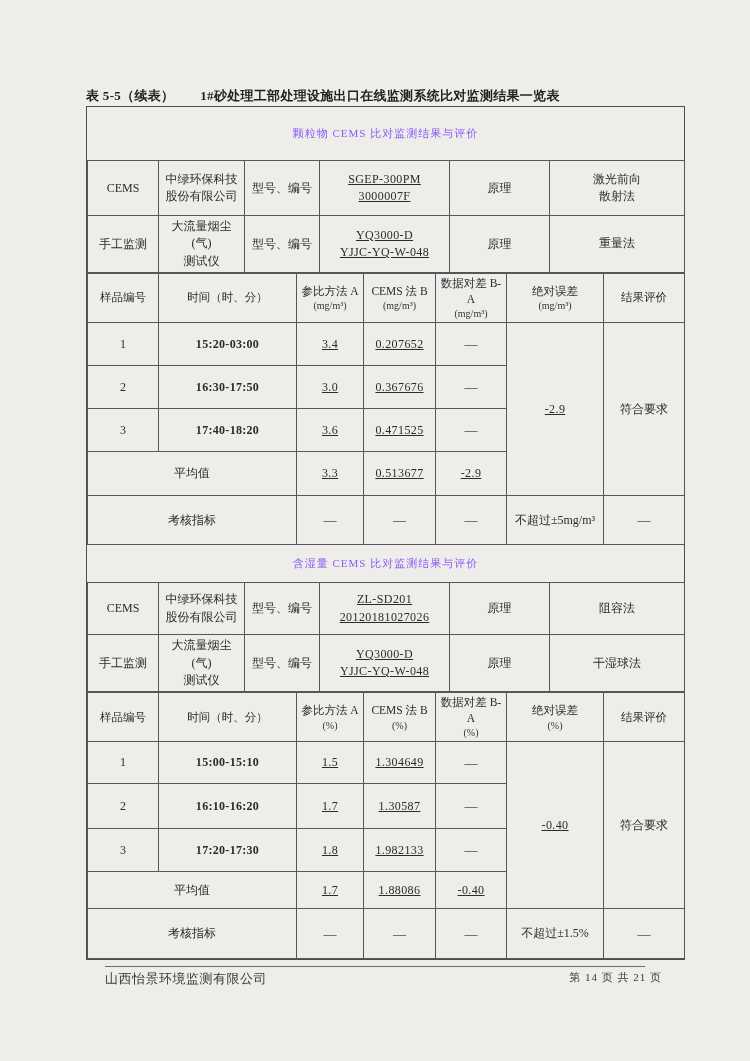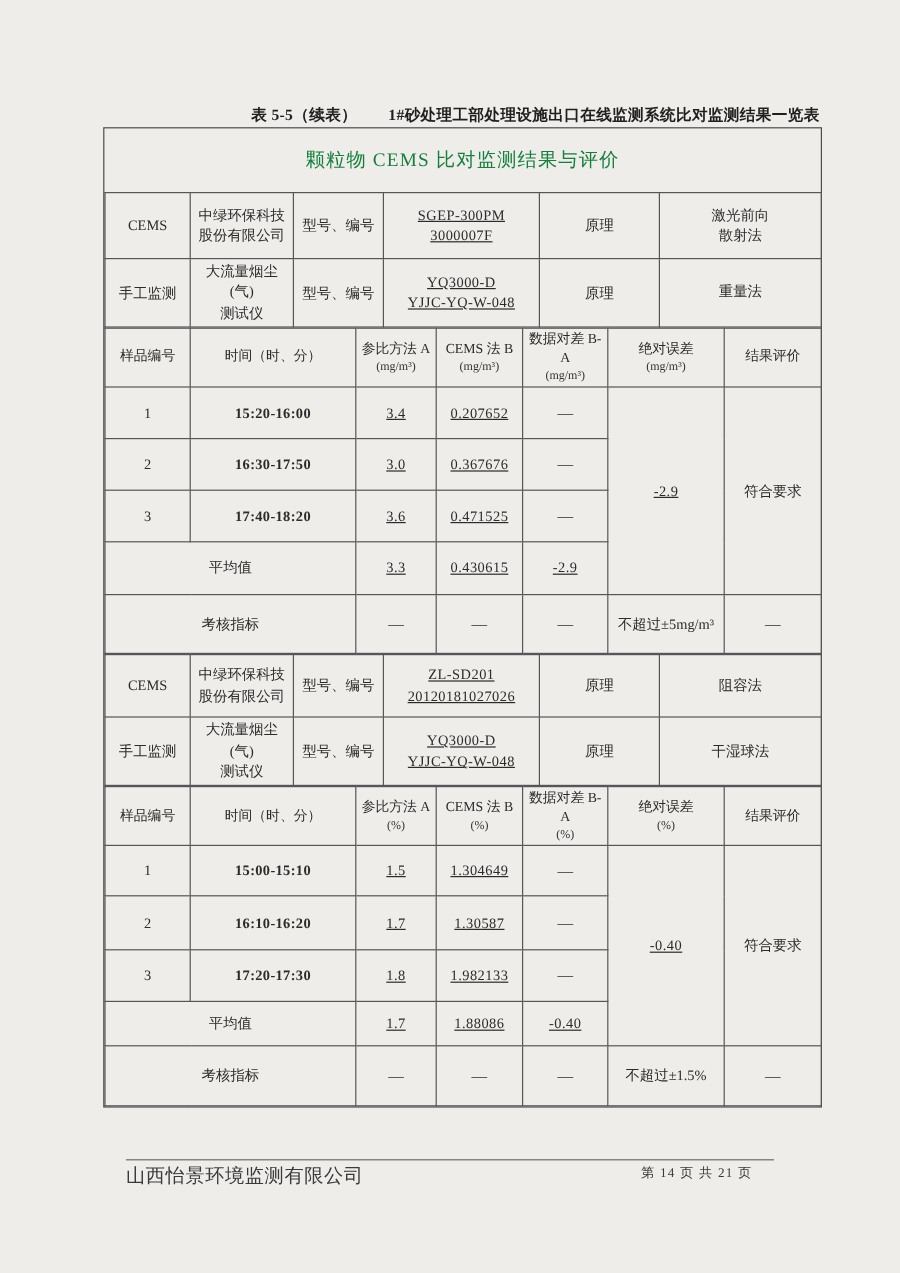--- a/index.html
+++ b/index.html
@@ -8,46 +8,46 @@
     font-family:"Liberation Serif","DejaVu Serif",serif;
     color:#262626;
     background:#efedea;
   }
   .sheet{
     position:relative;width:750px;height:1061px;overflow:hidden;
     background:linear-gradient(180deg,#ecoeff2 0,#edeff2 0,#f7f6f4 30px,#f5f4f1 45%,#f2f0ec 100%);
   }
   .doc-title{
     position:absolute;top:87px;left:86px;width:597px;
-    text-align:right;font-size:13px;font-weight:bold;color:#1f1f1f;
+    text-align:left;font-size:13px;font-weight:bold;color:#1f1f1f;
     letter-spacing:.3px;white-space:nowrap;
   }
   .doc-title .gap{display:inline-block;width:26px;}
   .tbl{
     position:absolute;left:86px;top:106px;width:597px;
     border:1px solid #4c4d50;background:transparent;
   }
   .band{
     display:flex;align-items:center;justify-content:center;
-    font-size:16px;color:#15803d;letter-spacing:1px;font-family:Liberation Serif, serif;
+    font-size:11px;color:#8b5cf6;letter-spacing:1px;font-family:Liberation Serif, serif;
   }
   table{width:100%;border-collapse:collapse;table-layout:fixed;}
   td{
     border:1px solid #55565a;text-align:center;vertical-align:middle;
     font-size:12px;color:#2b2b2b;padding:2px 3px;overflow:hidden;
   }
   .pre{white-space:pre-line;line-height:1.45;}
   .ct{display:block;font-size:11.5px;line-height:1.35;}
   .cu{display:block;font-size:10px;line-height:1.3;color:#333;}
   .time{font-weight:bold;letter-spacing:.3px;}
   .num{letter-spacing:.4px;text-decoration:underline;}
   .dash{font-size:13px;}
   .footer-line{position:absolute;left:105px;top:966px;width:540px;border-top:1.5px solid #6b6c6e;}
-  .f-left{position:absolute;left:105px;top:970px;font-size:16px;color:#3a3a3c;letter-spacing:.5px;}
-  .f-right{position:absolute;left:427px;top:970px;width:200px;text-align:right;font-size:11px;color:#3a3a3c;letter-spacing:1px;}
+  .f-left{position:absolute;left:105px;top:970px;font-size:13px;color:#3a3a3c;letter-spacing:.5px;}
+  .f-right{position:absolute;left:462px;top:970px;width:200px;text-align:right;font-size:11px;color:#3a3a3c;letter-spacing:1px;}
 </style>
 </head>
 <body>
 
 <div class="sheet">
 
   <div class="doc-title">
     <span>表 5-5（续表）</span><span class="gap"></span><span>1#砂处理工部处理设施出口在线监测系统比对监测结果一览表</span>
   </div>
 
@@ -124,21 +124,21 @@
               <span class="ct">绝对误差</span>
               <span class="cu">(mg/m³)</span>
             </td>
         <td>
               <span class="ct">结果评价</span>
               <span class="cu"></span>
             </td>
       </tr>
       <tr style="height:43px">
         <td>1</td>
-        <td class="time">15:20-16:00</td>
+        <td class="time">15:20-03:00</td>
         <td class="num">3.4</td>
         <td class="num">0.207652</td>
         <td class="dash">—</td>
         <td rowspan="4" class="num">-2.9</td>
         <td rowspan="4">符合要求</td>
       </tr>
       <tr style="height:43px">
         <td>2</td>
         <td class="time">16:30-17:50</td>
         <td class="num">3.0</td>
@@ -148,34 +148,35 @@
       <tr style="height:43px">
         <td>3</td>
         <td class="time">17:40-18:20</td>
         <td class="num">3.6</td>
         <td class="num">0.471525</td>
         <td class="dash">—</td>
       </tr>
       <tr style="height:44px">
         <td colspan="2">平均值</td>
         <td class="num">3.3</td>
-        <td class="num">0.430615</td>
+        <td class="num">0.513677</td>
         <td class="num">-2.9</td>
       </tr>
       <tr style="height:49px">
         <td colspan="2">考核指标</td>
         <td class="dash">—</td>
         <td class="dash">—</td>
         <td class="dash">—</td>
         <td>不超过±5mg/m³</td>
         <td class="dash">—</td>
       </tr>
     </tbody>
       </table>
 
+    <div class="band" style="height:37px;">含湿量 CEMS 比对监测结果与评价</div>
 
     <table>
       <colgroup>
           <col style="width:71px">
           <col style="width:86px">
           <col style="width:75px">
           <col style="width:130px">
           <col style="width:100px">
           <col style="width:135px">
         </colgroup>

